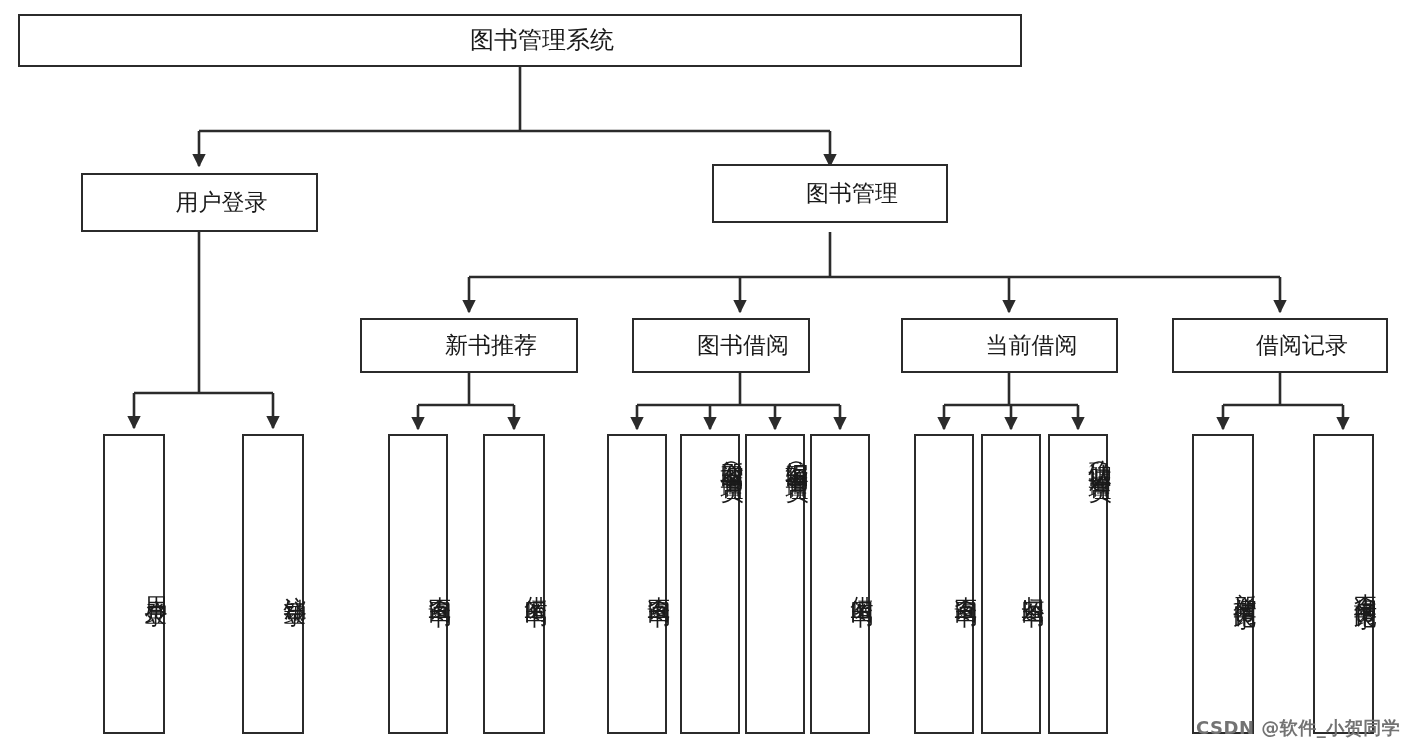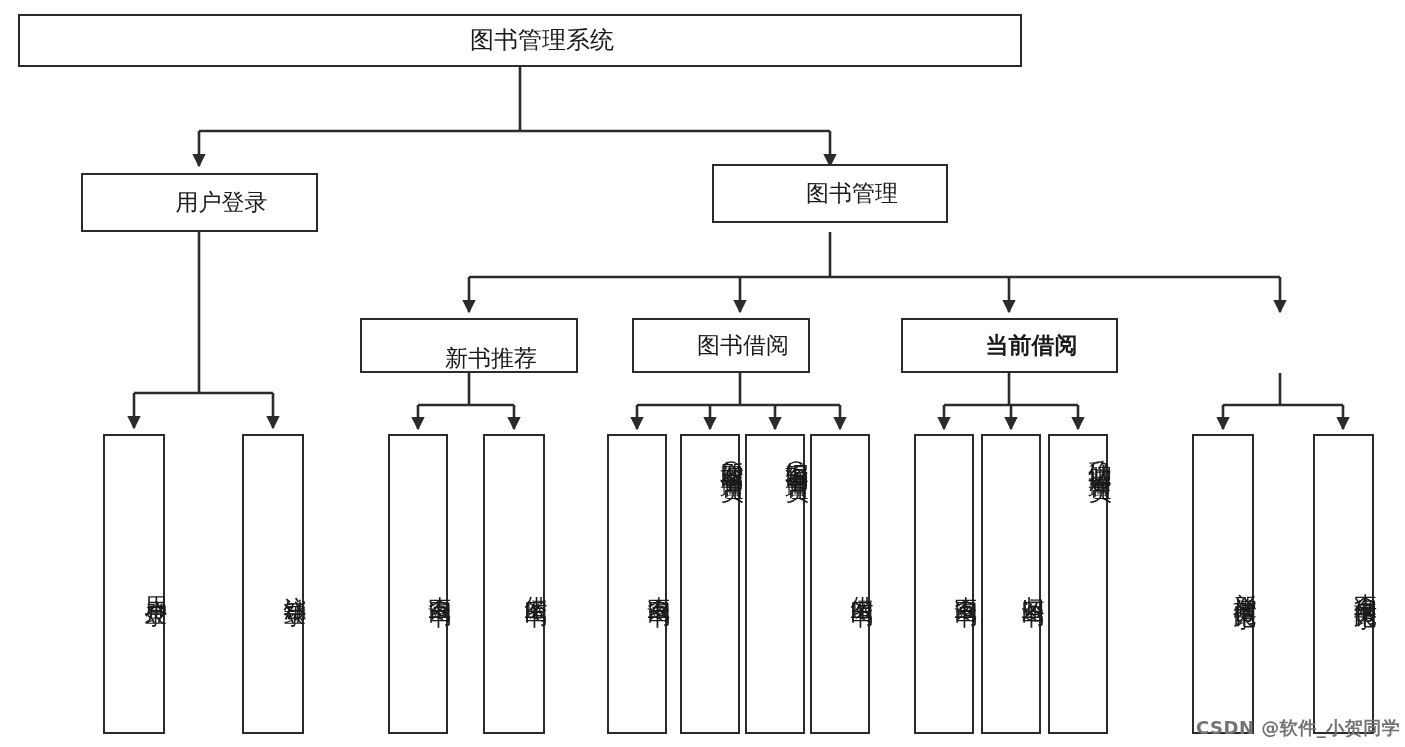--- a/index.html
+++ b/index.html
@@ -127,28 +127,31 @@
     <span class="lbl">图书管理系统</span>
   </div>
 
   <div class="node level2" style="left:81px; top:173px; width:237px; height:59px;">
     <span class="lbl">用户登录</span>
   </div>
   <div class="node level2" style="left:712px; top:164px; width:236px; height:59px;">
     <span class="lbl">图书管理</span>
   </div>
 
-  <div class="node level3" style="left:360px; top:318px; width:218px; height:55px;align-items:flex-end;">
+  <div class="node level3" style="left:360px; top:318px; width:218px; height:55px;">
     <span class="lbl">新书推荐</span>
   </div>
   <div class="node level3" style="left:632px; top:318px; width:178px; height:55px;">
     <span class="lbl">图书借阅</span>
   </div>
-  <div class="node level3" style="left:901px; top:318px; width:217px; height:55px;font-weight:bold;">
+  <div class="node level3" style="left:901px; top:318px; width:217px; height:55px;">
     <span class="lbl">当前借阅</span>
+  </div>
+  <div class="node level3" style="left:1172px; top:318px; width:216px; height:55px;">
+    <span class="lbl">借阅记录</span>
   </div>
 
   <div class="node leaf centered" style="left:103px; top:434px; width:62px; height:300px;">
     <span class="lbl">用户登录</span>
   </div>
   <div class="node leaf centered" style="left:242px; top:434px; width:62px; height:300px;">
     <span class="lbl">注销登录</span>
   </div>
   <div class="node leaf centered" style="left:388px; top:434px; width:60px; height:300px;">
     <span class="lbl">查询图书</span>

